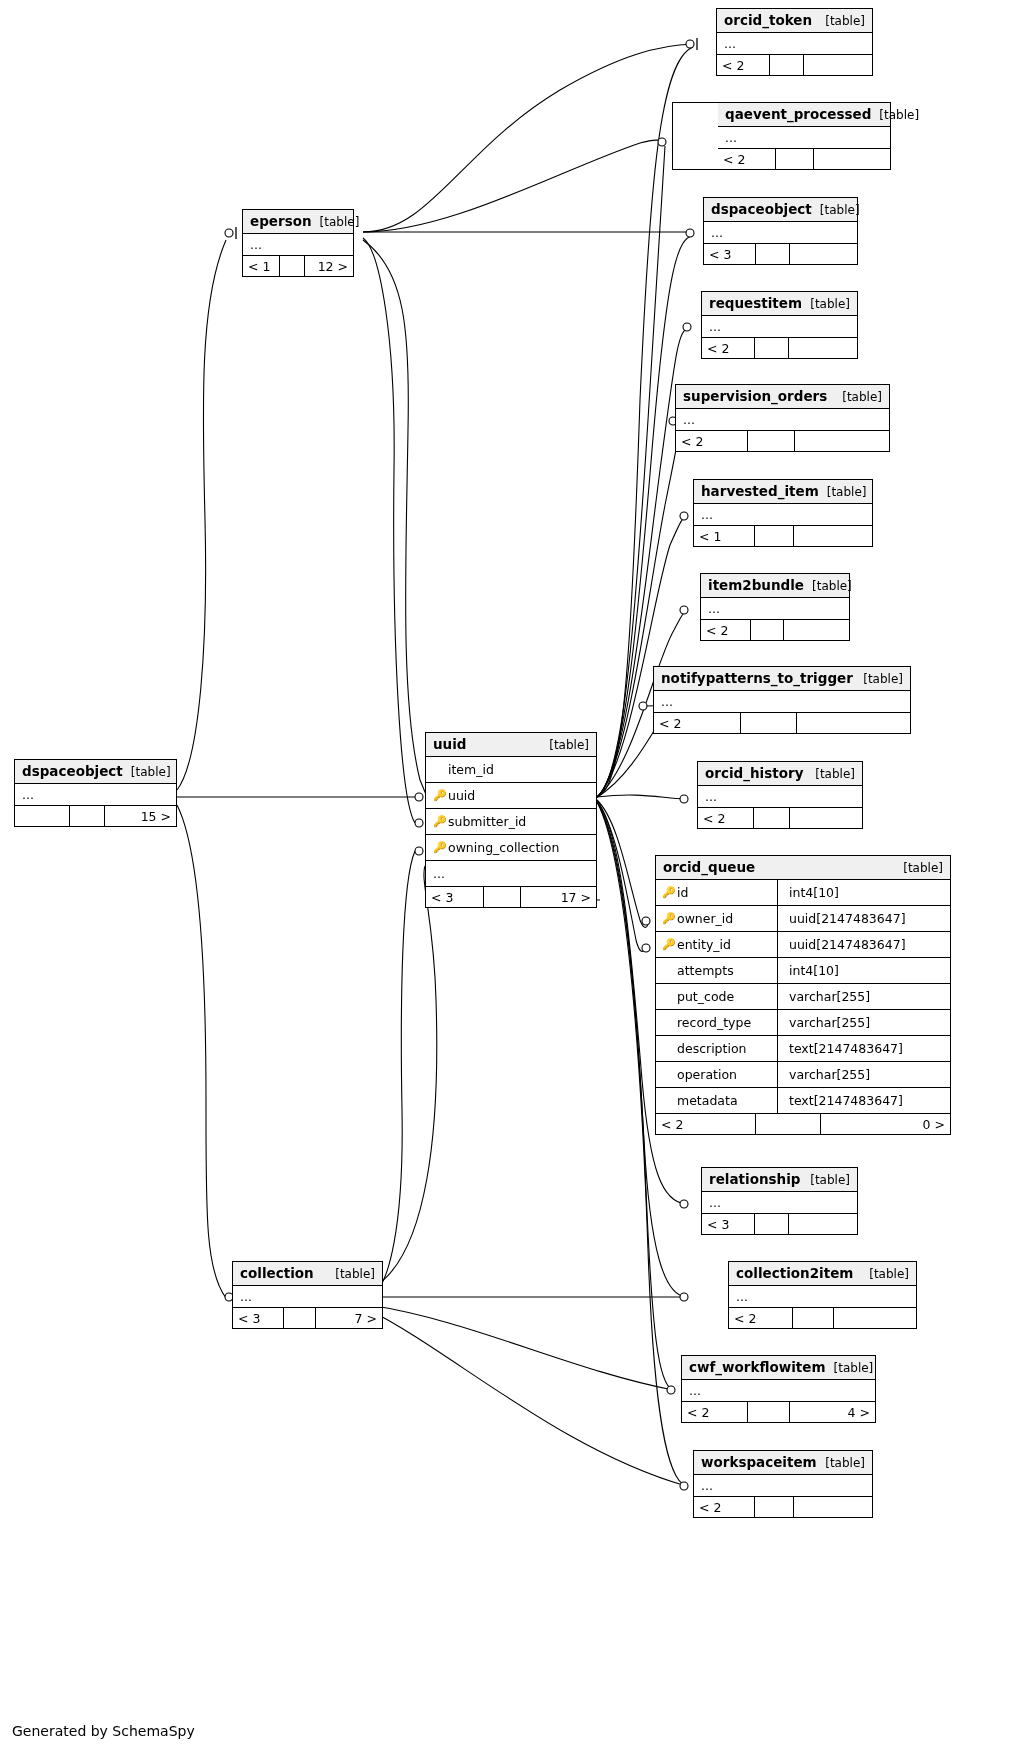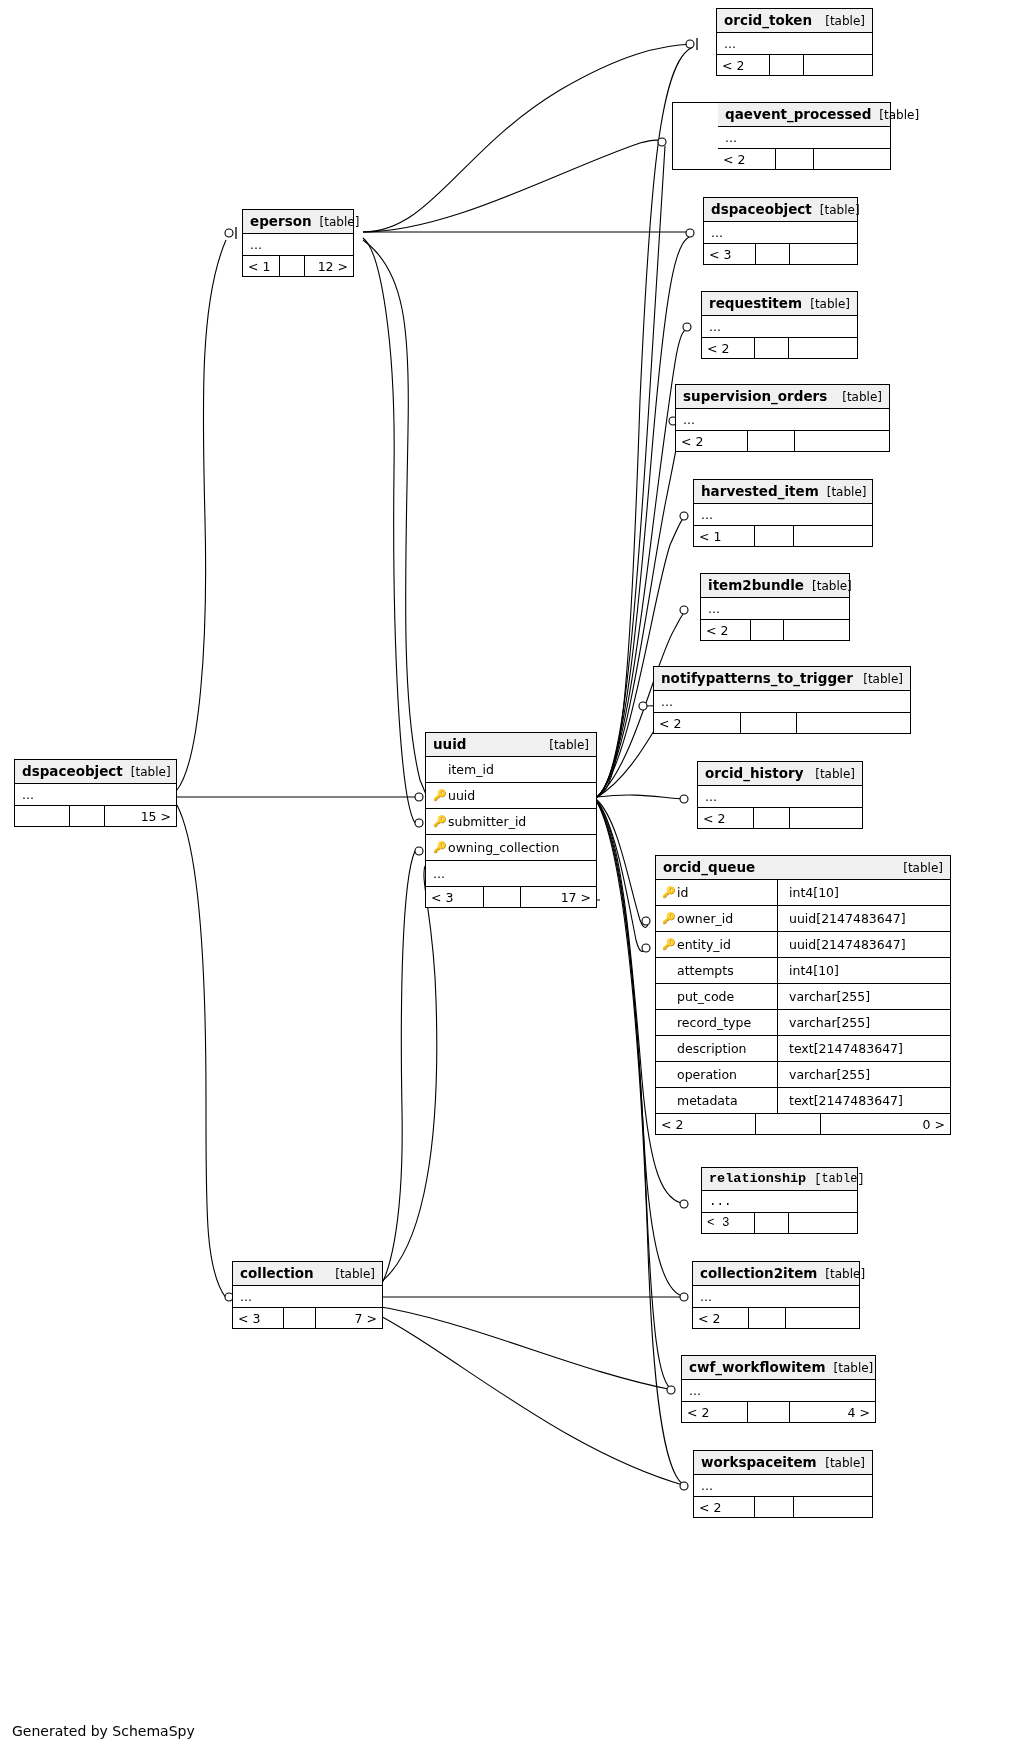--- a/index.html
+++ b/index.html
@@ -361,38 +361,38 @@
           <span class="colname">...</span>
         </div>
     </div>
     <div class="footer-row">
       <span class="fcell f-left">&lt; 2</span>
       <span class="fcell f-mid"></span>
       <span class="fcell f-right"></span>
     </div>
   </div>
 
-  <div class="table-box" style="left:701px; top:1167px; width:157px;font-family:Liberation Mono, monospace;">
+  <div class="table-box" style="left:701px; top:1167px; width:157px;">
     <div class="tbl-header">
       <span class="tbl-name">relationship</span>
       <span class="tbl-tag">[table]</span>
     </div>
     <div class="tbl-rows">
       <div class="row ellipsis">
           <span class="colname">...</span>
         </div>
     </div>
     <div class="footer-row">
       <span class="fcell f-left">&lt; 3</span>
       <span class="fcell f-mid"></span>
       <span class="fcell f-right"></span>
     </div>
   </div>
 
-  <div class="table-box" style="left:692px; top:1261px; width:168px;">
+  <div class="table-box" style="left:728px; top:1261px; width:189px;">
     <div class="tbl-header">
       <span class="tbl-name">collection2item</span>
       <span class="tbl-tag">[table]</span>
     </div>
     <div class="tbl-rows">
       <div class="row ellipsis">
           <span class="colname">...</span>
         </div>
     </div>
     <div class="footer-row">

